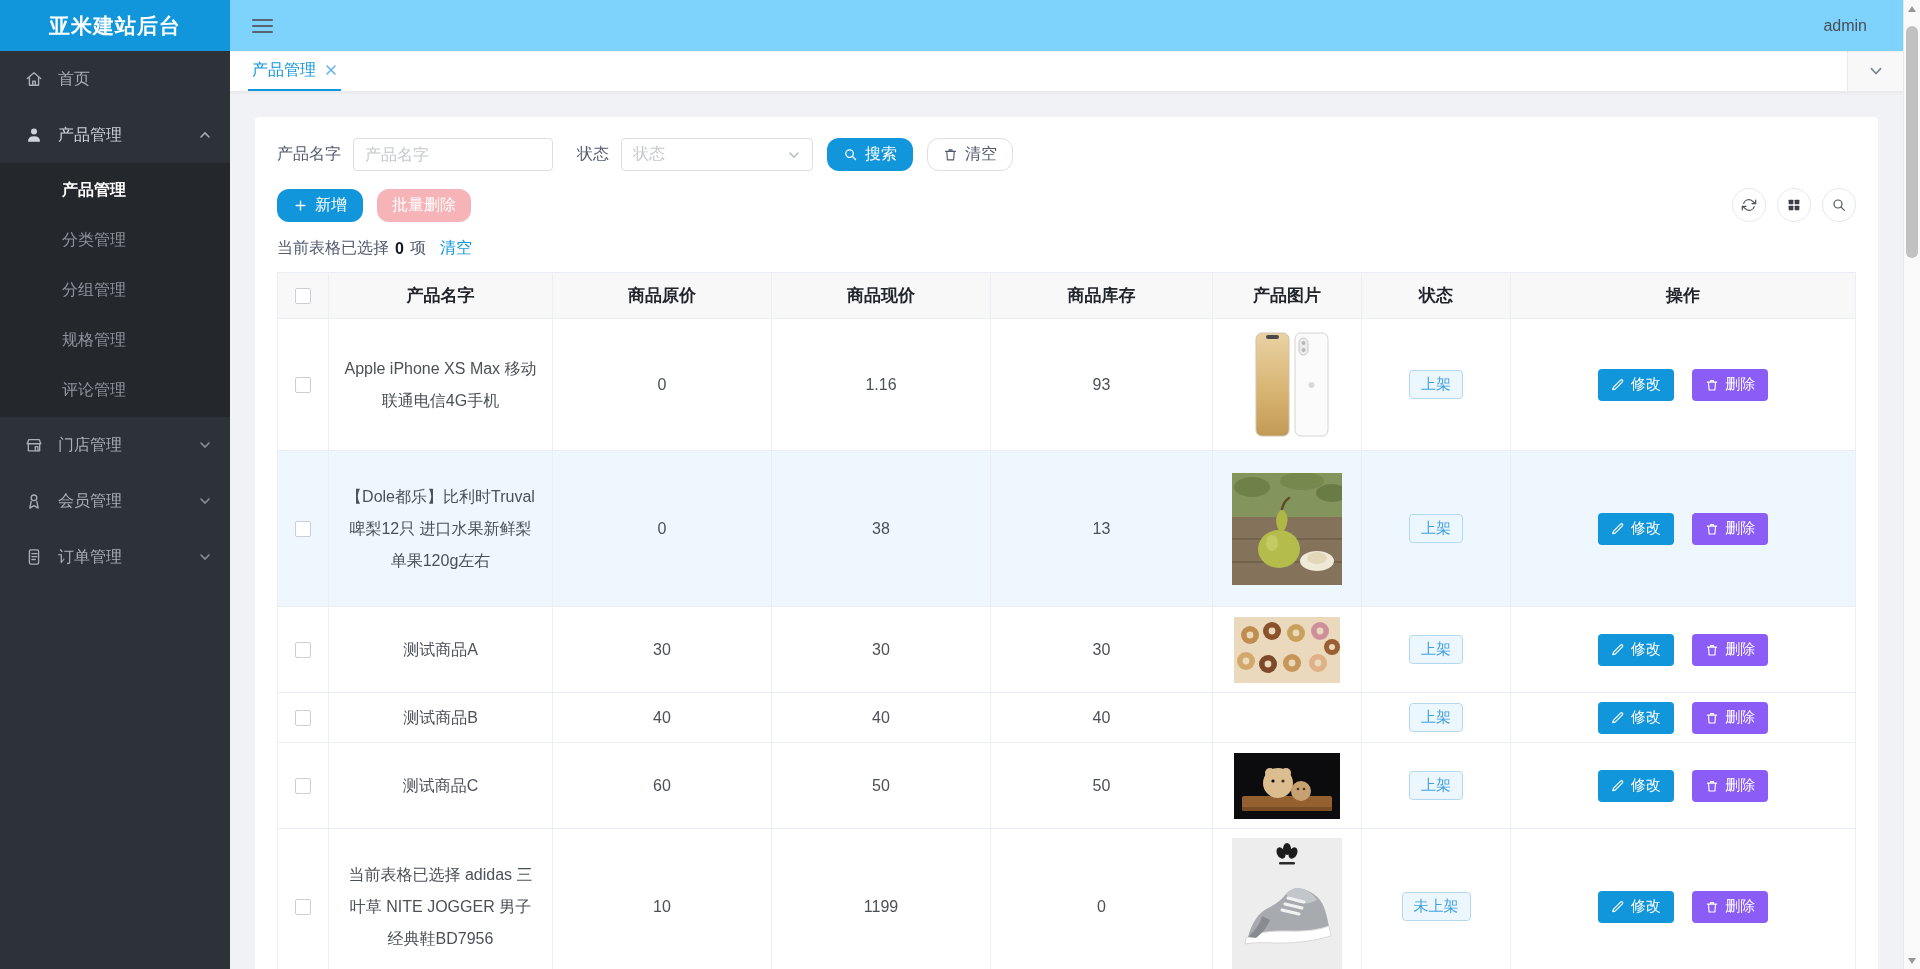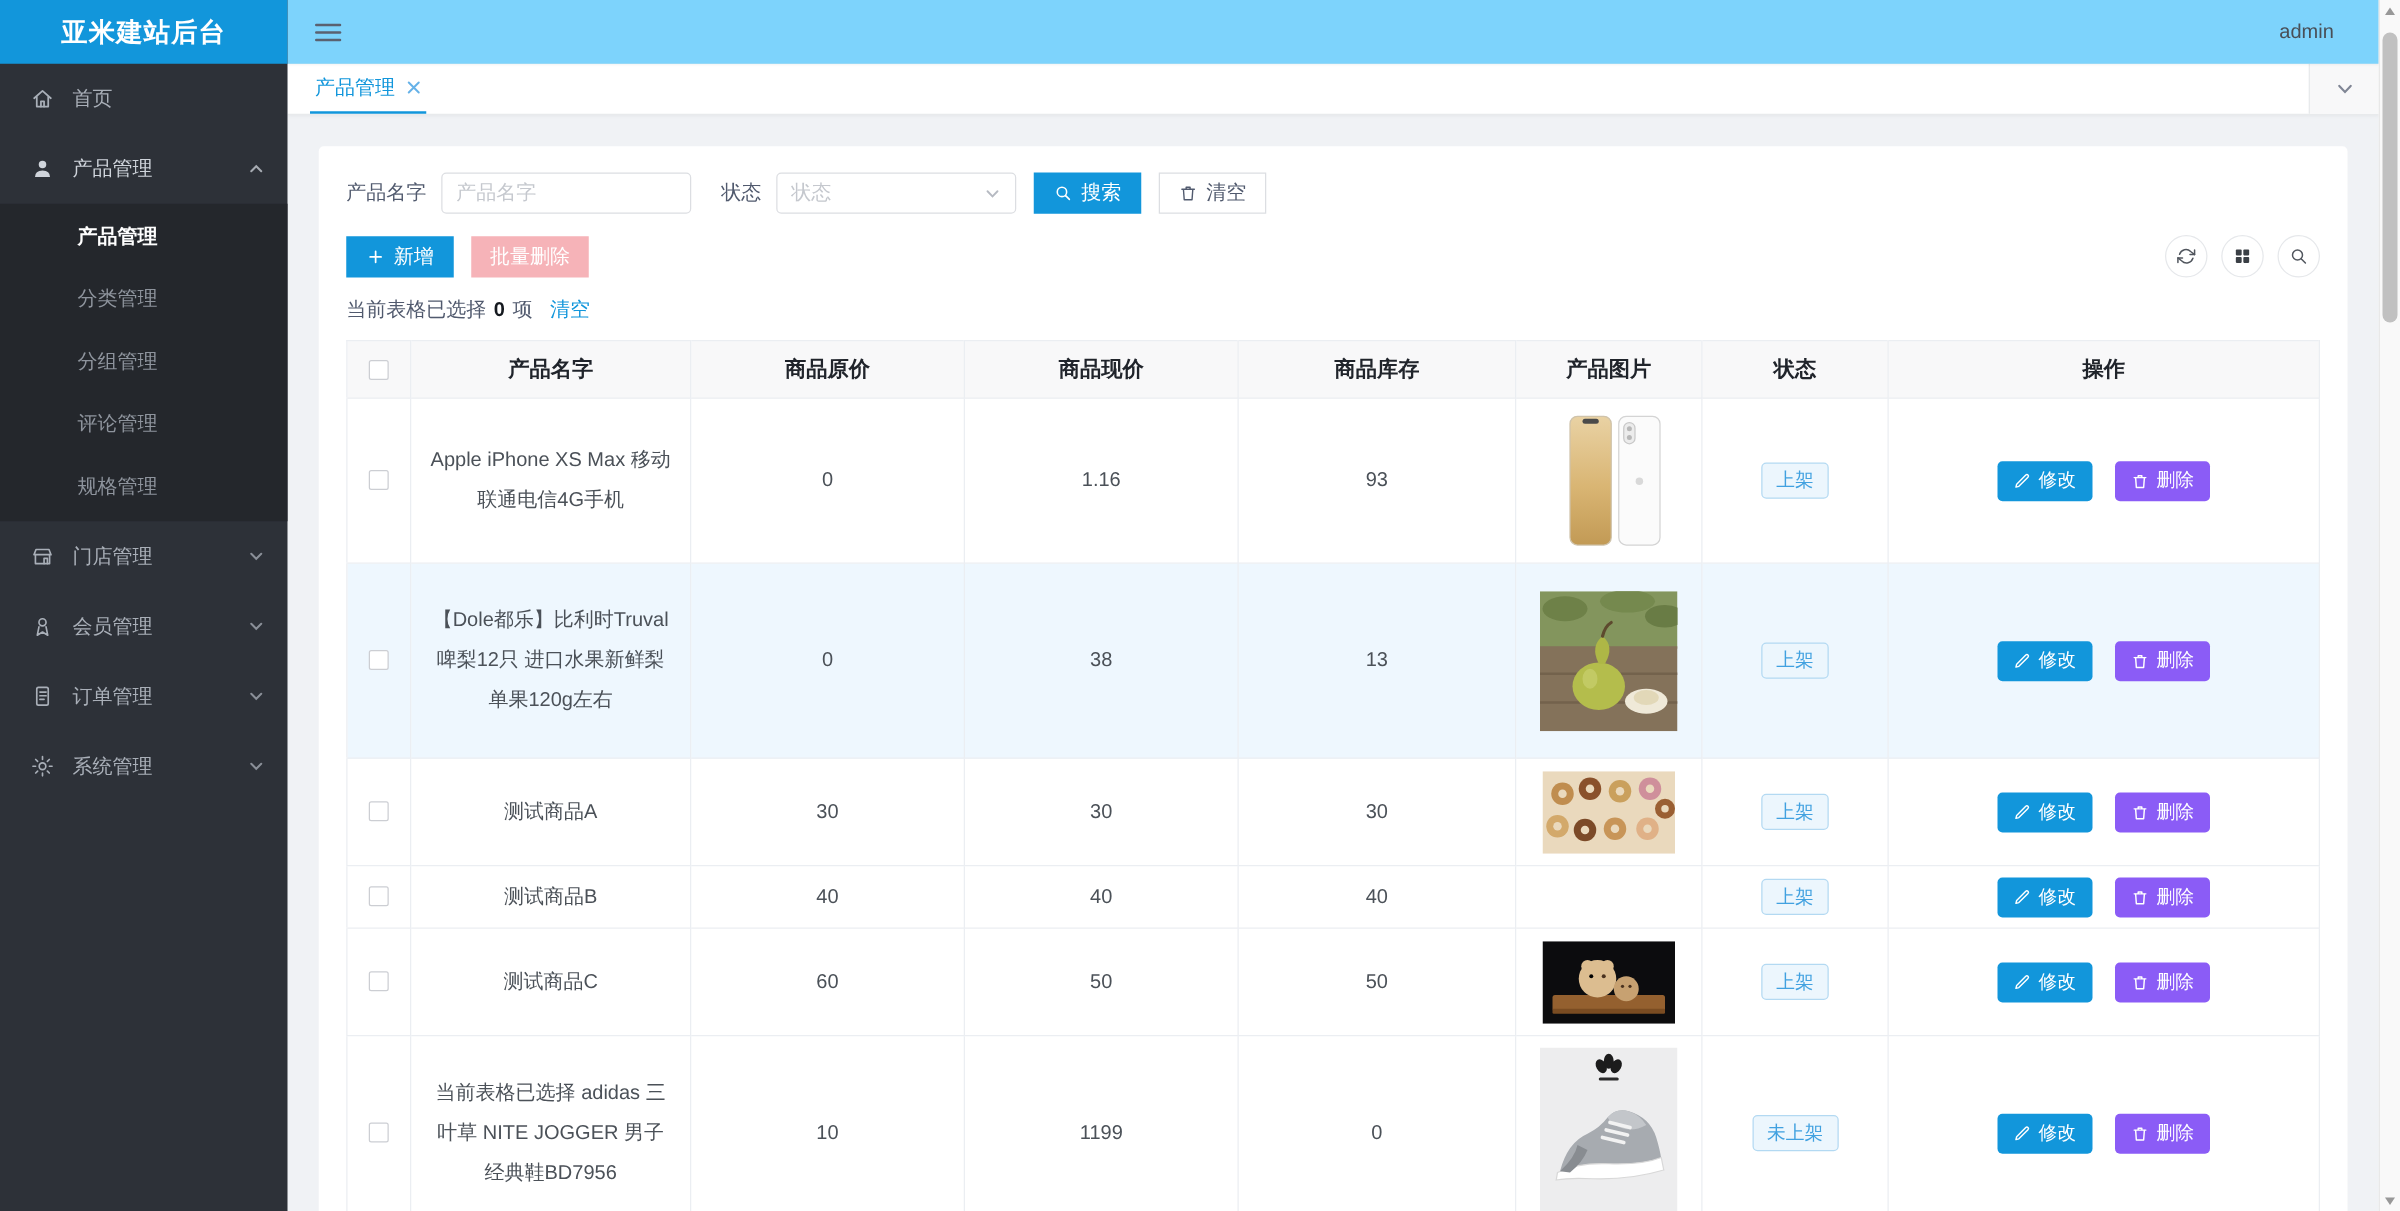--- a/index.html
+++ b/index.html
@@ -46,21 +46,21 @@
   .f-input { width:200px; height:33px; border:1px solid #dcdee2; border-radius:4px; padding:0 11px;
     font-size:16px; color:#515a6e; outline:none; margin-right:24px;
     font-family:"Liberation Sans","DejaVu Sans",sans-serif; }
   .f-input::placeholder { color:#c5c8ce; }
   .select { width:192px; height:33px; border:1px solid #dcdee2; border-radius:4px; display:flex;
     align-items:center; justify-content:space-between; padding:0 11px; margin-right:14px; cursor:pointer; background:#fff; }
   .select .ph { color:#c5c8ce; font-size:16px; }
   .select svg { width:14px; height:14px; color:#b6bac2; }
 
   .btn { display:inline-flex; align-items:center; justify-content:center; gap:7px; height:33px;
-    padding:0 15px; border-radius:0; border:1px solid transparent; font-size:16px; cursor:pointer;
+    padding:0 15px; border-radius:12px; border:1px solid transparent; font-size:16px; cursor:pointer;
     background:#fff; font-family:inherit; color:#515a6e; }
   .btn svg { width:15px; height:15px; }
   .btn-primary { background:#1296db; color:#fff; }
   .btn-plain { border-color:#dcdee2; }
   .mr14 { margin-right:14px; }
 
   .toolbar { margin-top:17px; display:flex; align-items:center; }
   .btn-danger-light { background:#f6b3b8; color:#fff; border:none; margin-left:14px; cursor:not-allowed; }
   .tools { margin-left:auto; display:flex; gap:11px; }
   .tool-btn { width:34px; height:34px; border-radius:50%; border:1px solid #e6e8eb; background:#fff;
@@ -132,22 +132,22 @@
       <span>产品管理</span>
       <svg class="arrow" viewBox="0 0 14 14" fill="none" stroke="currentColor" stroke-width="1.6" stroke-linecap="round">
           <polyline points="3,9 7,5 11,9"></polyline>
         </svg>
     </div>
 
     <div class="submenu">
       <div class="sub-item active">产品管理</div>
       <div class="sub-item">分类管理</div>
       <div class="sub-item">分组管理</div>
+      <div class="sub-item">规格管理</div>
       <div class="sub-item">评论管理</div>
-      <div class="sub-item">规格管理</div>
     </div>
 
     <div class="menu-item">
       <svg class="mi" viewBox="0 0 24 24" fill="none" stroke="currentColor" stroke-width="1.6" stroke-linecap="round" stroke-linejoin="round">
           <path d="M3.8 10.5 L5.8 5.5 H18.2 L20.2 10.5 Z"></path>
           <path d="M5.2 10.5 V19 H18.8 V10.5"></path>
           <path d="M13.5 19 v-5 h3.2 v5"></path>
         </svg>
       <span>门店管理</span>
       <svg class="arrow" viewBox="0 0 14 14" fill="none" stroke="currentColor" stroke-width="1.6" stroke-linecap="round">
@@ -170,30 +170,20 @@
       <svg class="mi" viewBox="0 0 24 24" fill="none" stroke="currentColor" stroke-width="1.6" stroke-linecap="round" stroke-linejoin="round">
           <rect x="6.5" y="3.5" width="11" height="17" rx="1.6"></rect>
           <path d="M9.5 8 h6 M9.5 11.5 h6 M9.5 15 h4"></path>
         </svg>
       <span>订单管理</span>
       <svg class="arrow" viewBox="0 0 14 14" fill="none" stroke="currentColor" stroke-width="1.6" stroke-linecap="round">
           <polyline points="3,5 7,9 11,5"></polyline>
         </svg>
     </div>
 
-    <div class="menu-item">
-      <svg class="mi" viewBox="0 0 24 24" fill="none" stroke="currentColor" stroke-width="1.6" stroke-linecap="round">
-          <circle cx="12" cy="12" r="3.2"></circle>
-          <path d="M12 2.8v2.6 M12 18.6v2.6 M2.8 12h2.6 M18.6 12h2.6 M5.5 5.5l1.8 1.8 M16.7 16.7l1.8 1.8 M18.5 5.5l-1.8 1.8 M7.3 16.7l-1.8 1.8"></path>
-        </svg>
-      <span>系统管理</span>
-      <svg class="arrow" viewBox="0 0 14 14" fill="none" stroke="currentColor" stroke-width="1.6" stroke-linecap="round">
-          <polyline points="3,5 7,9 11,5"></polyline>
-        </svg>
-    </div>
   </nav>
 </aside>
 
 <header class="topbar">
   <div class="hamburger">
       <span></span>
       <span></span>
       <span></span>
     </div>
   <div class="user">admin</div>

